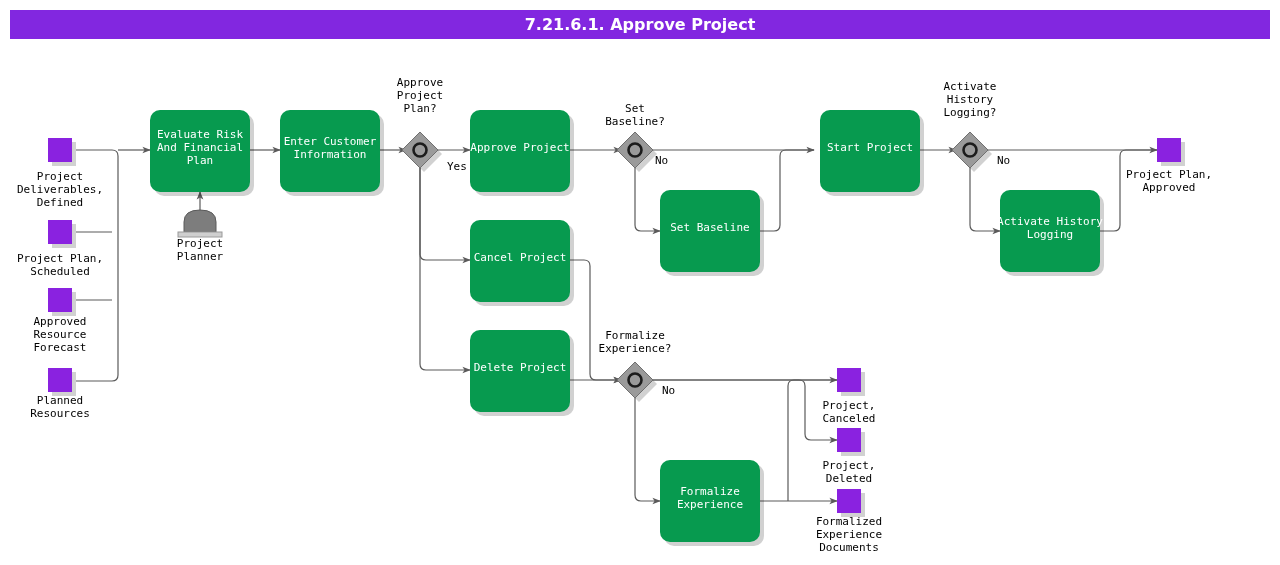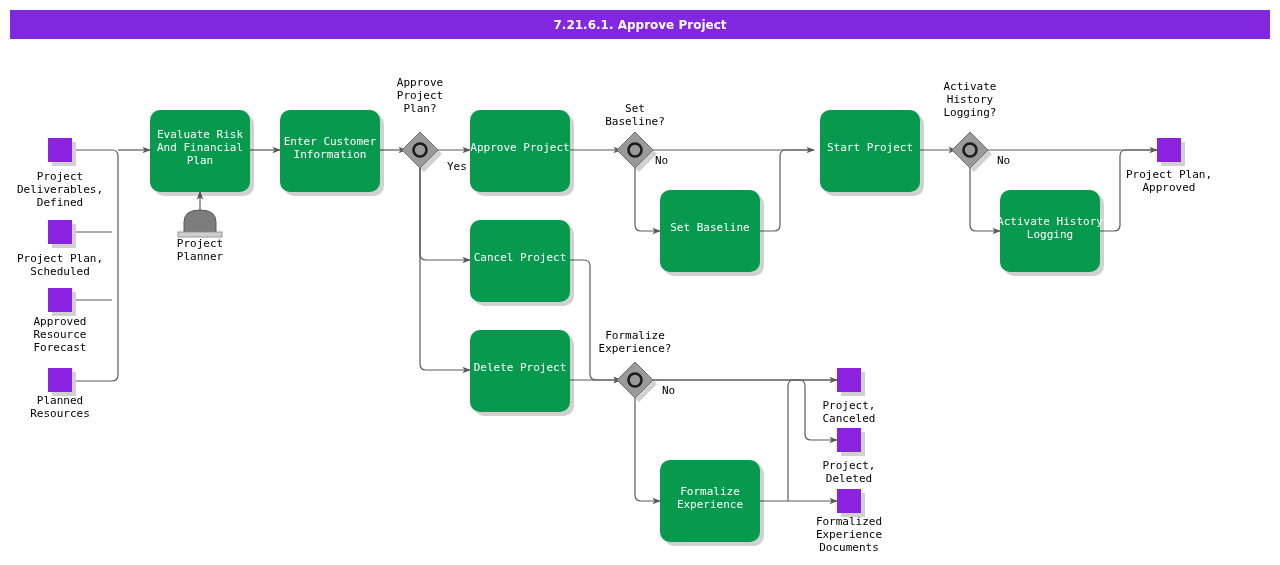--- a/index.html
+++ b/index.html
@@ -22,21 +22,21 @@
   
   #title-bar {
     position: absolute;
     left: 10px;
     top: 10px;
     width: 1260px;
     height: 29px;
     background: #8227e0;
     color: #ffffff;
     font-family: "DejaVu Sans", sans-serif;
-    font-size: 12px;
+    font-size: 16px;
     font-weight: bold;
     display: flex;
     align-items: center;
     justify-content: center;
     letter-spacing: 0px;
   }
   
   #diagram {
     position: absolute;
     left: 0;

